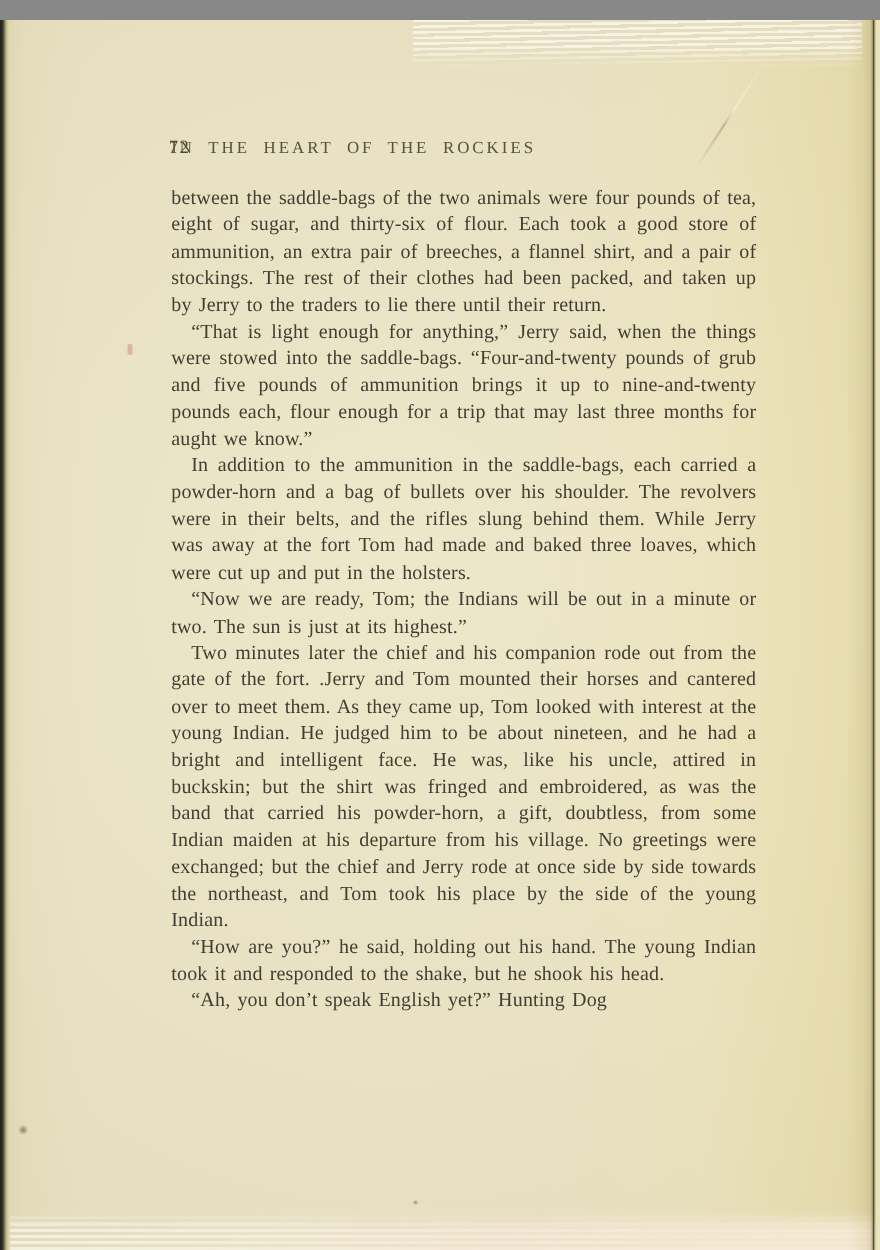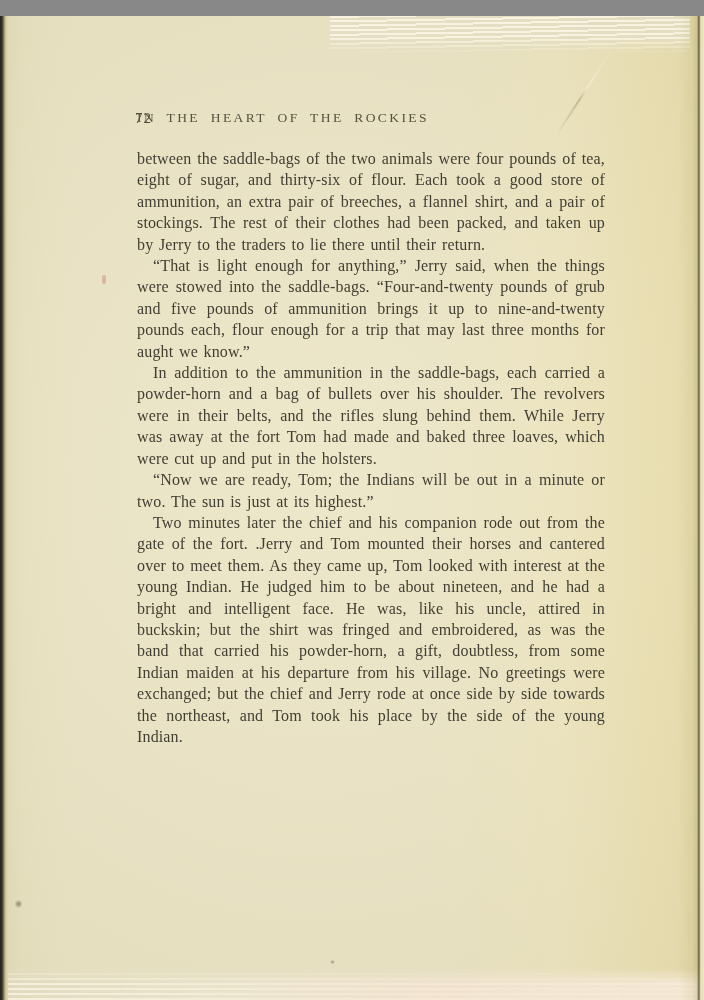--- a/index.html
+++ b/index.html
@@ -68,16 +68,18 @@
         <p>between the saddle-bags of the two animals were four pounds of tea, eight of sugar, and thirty-six of flour.  Each took a good store of ammunition, an extra pair of breeches, a flannel shirt, and a pair of stockings.  The rest of their clothes had been packed, and taken up by Jerry to the traders to lie there until their return.</p>
 
         <p class="indent">“That is light enough for anything,” Jerry said, when the things were stowed into the saddle-bags.  “Four-and-twenty pounds of grub and five pounds of ammunition brings it up to nine-and-twenty pounds each, flour enough for a trip that may last three months for aught we know.”</p>
 
         <p class="indent">In addition to the ammunition in the saddle-bags, each carried a powder-horn and a bag of bullets over his shoulder.  The revolvers were in their belts, and the rifles slung behind them.  While Jerry was away at the fort Tom had made and baked three loaves, which were cut up and put in the holsters.</p>
 
         <p class="indent">“Now we are ready, Tom; the Indians will be out in a minute or two.  The sun is just at its highest.”</p>
 
         <p class="indent">Two minutes later the chief and his companion rode out from the gate of the fort.  .Jerry and Tom mounted their horses and cantered over to meet them.  As they came up, Tom looked with interest at the young Indian.  He judged him to be about nineteen, and he had a bright and intelligent face.  He was, like his uncle, attired in buckskin; but the shirt was fringed and embroidered, as was the band that carried his powder-horn, a gift, doubtless, from some Indian maiden at his departure from his village.  No greetings were exchanged; but the chief and Jerry rode at once side by side towards the northeast, and Tom took his place by the side of the young Indian.</p>
 
+        <p class="indent">“How are you?” he said, holding out his hand.  The young Indian took it and responded to the shake, but he shook his head.</p>
 
+        <p class="indent">“Ah, you don’t speak English yet?”  Hunting Dog</p>
       </div>
   </div>
 </div>
 
 </body></html>

